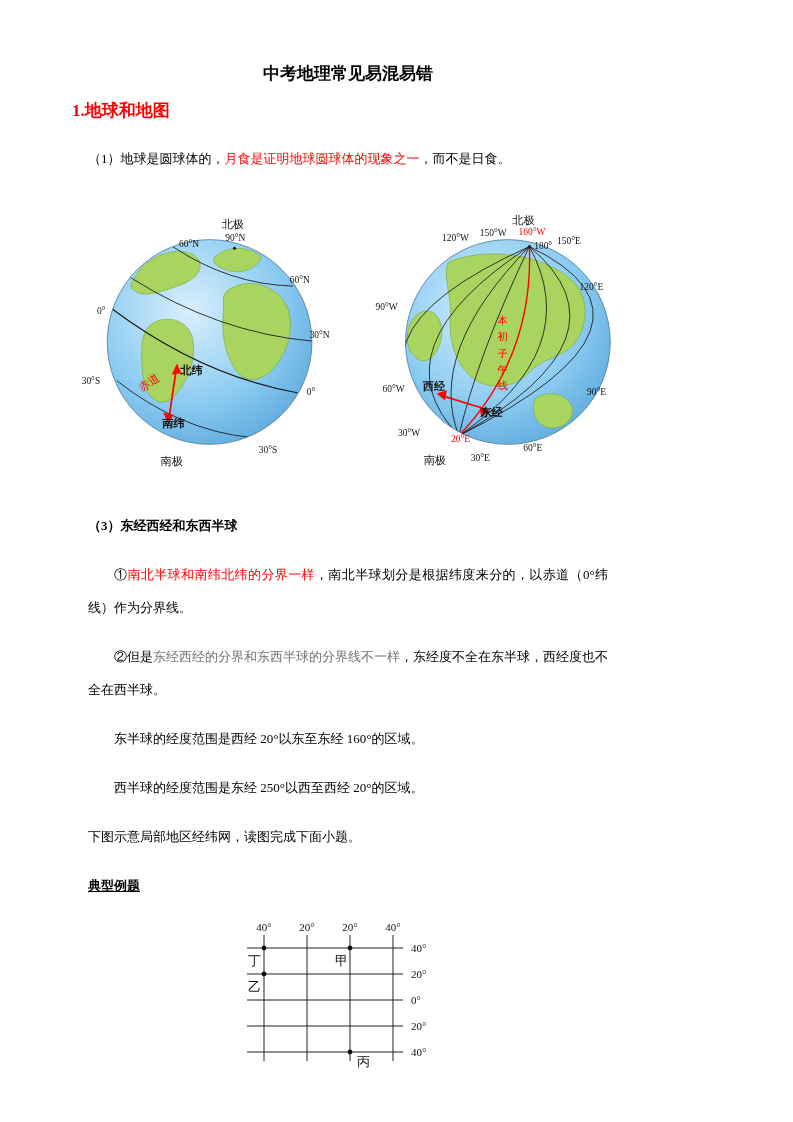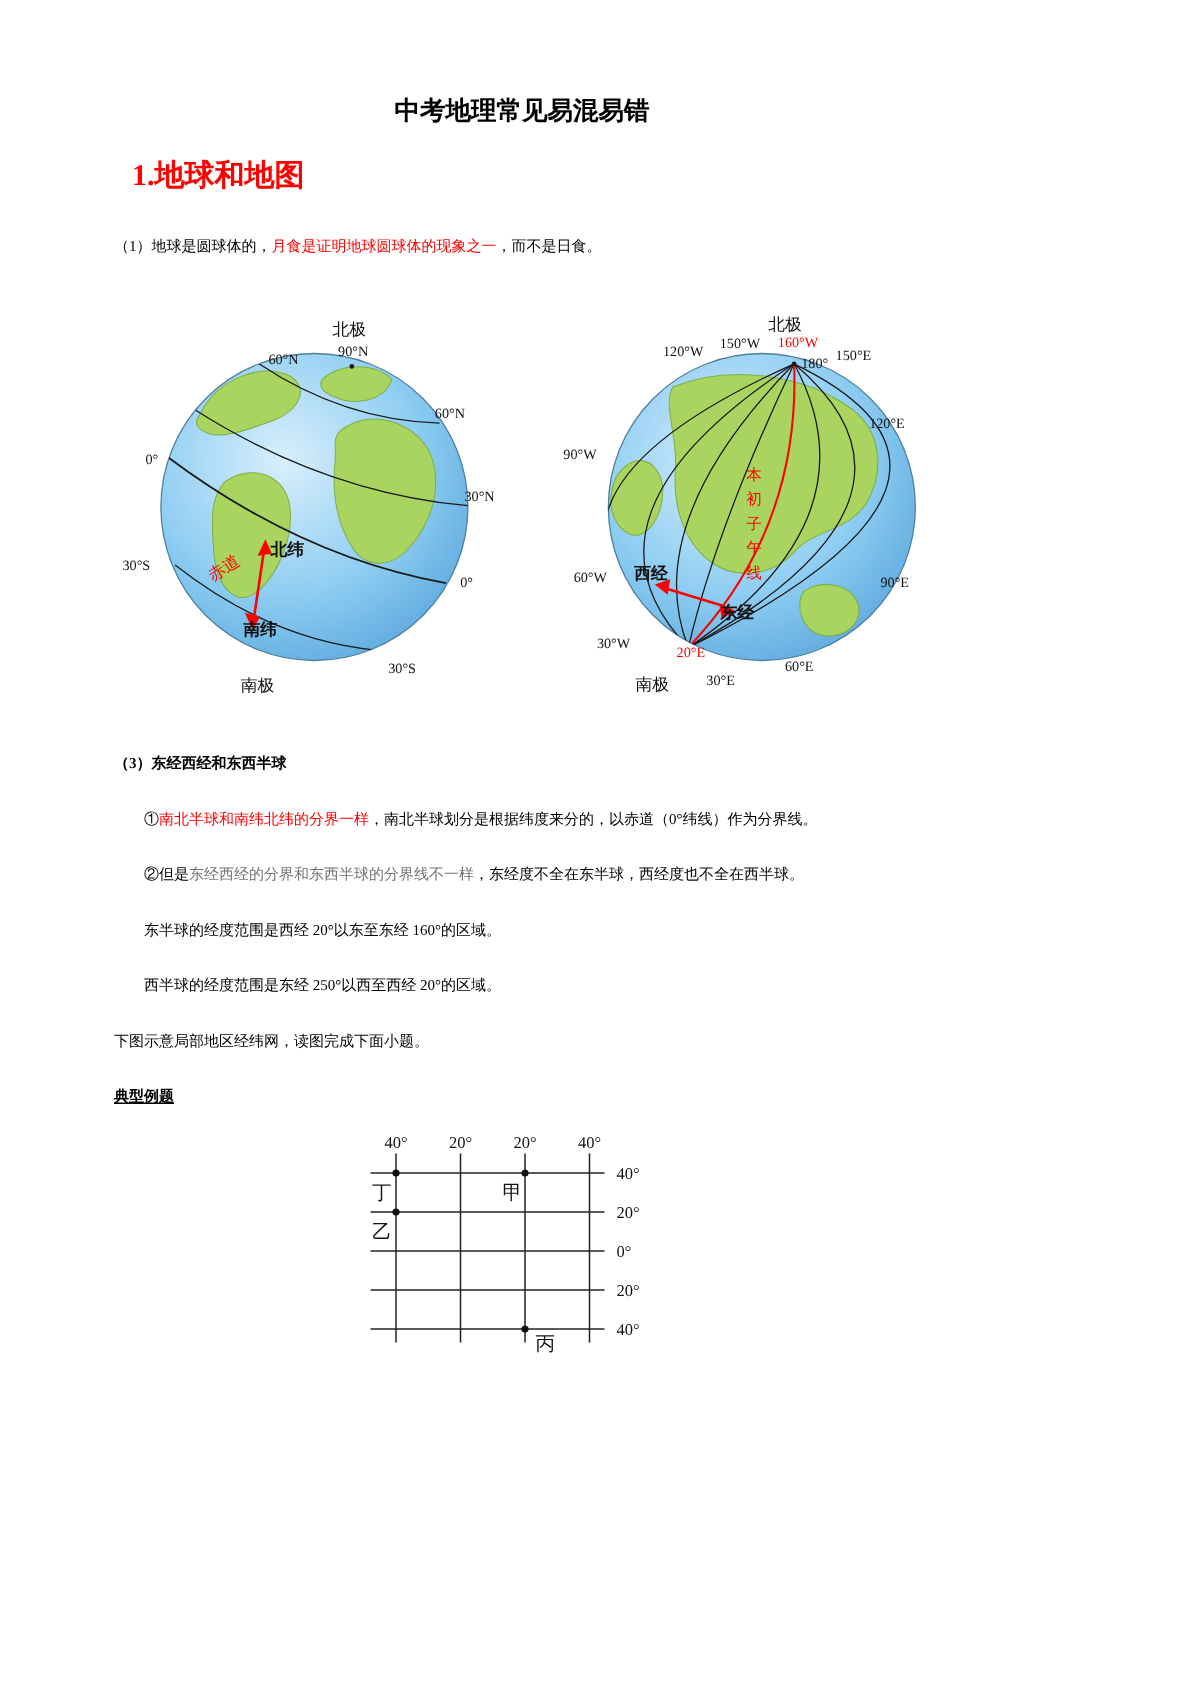--- a/index.html
+++ b/index.html
@@ -6,22 +6,22 @@
   body {
     width:793px; height:1122px;
     background:#ffffff;
     font-family:"Liberation Serif","DejaVu Serif",serif;
     color:#000;
     position:relative;
     overflow:hidden;
   }
   .page { box-sizing:border-box; width:696px; height:1122px; padding:62px 72px 0; position:relative; }
   .doc-title { font-size:17px; font-weight:bold; text-align:center; margin:0 0 10px; line-height:24px; }
-  .h-red { color:#FF0000; font-size:20px; font-weight:bold; margin:16px; line-height:30px; }
-  p.body { font-size:10px; line-height:33px; margin:4px; text-align:justify; }
+  .h-red { color:#FF0000; font-size:17px; font-weight:bold; margin:0; line-height:30px; }
+  p.body { font-size:13px; line-height:33px; margin:16px; text-align:justify; }
   .indent2 { text-indent:2em; }
   .bold { font-weight:bold; }
   .ul { text-decoration:underline; }
   .globes { display:flex; justify-content:center; gap:36px; margin:6px 0 0; height:302px; }
   .grid-wrap { display:flex; justify-content:center; margin-top:4px; }
   svg text { font-family:"Liberation Serif","DejaVu Serif",serif; }
   .footer { position:absolute; bottom:42px; left:0; width:100%; text-align:center; font-size:13.5px; color:#000; }
 </style>
 </head>
 <body>

